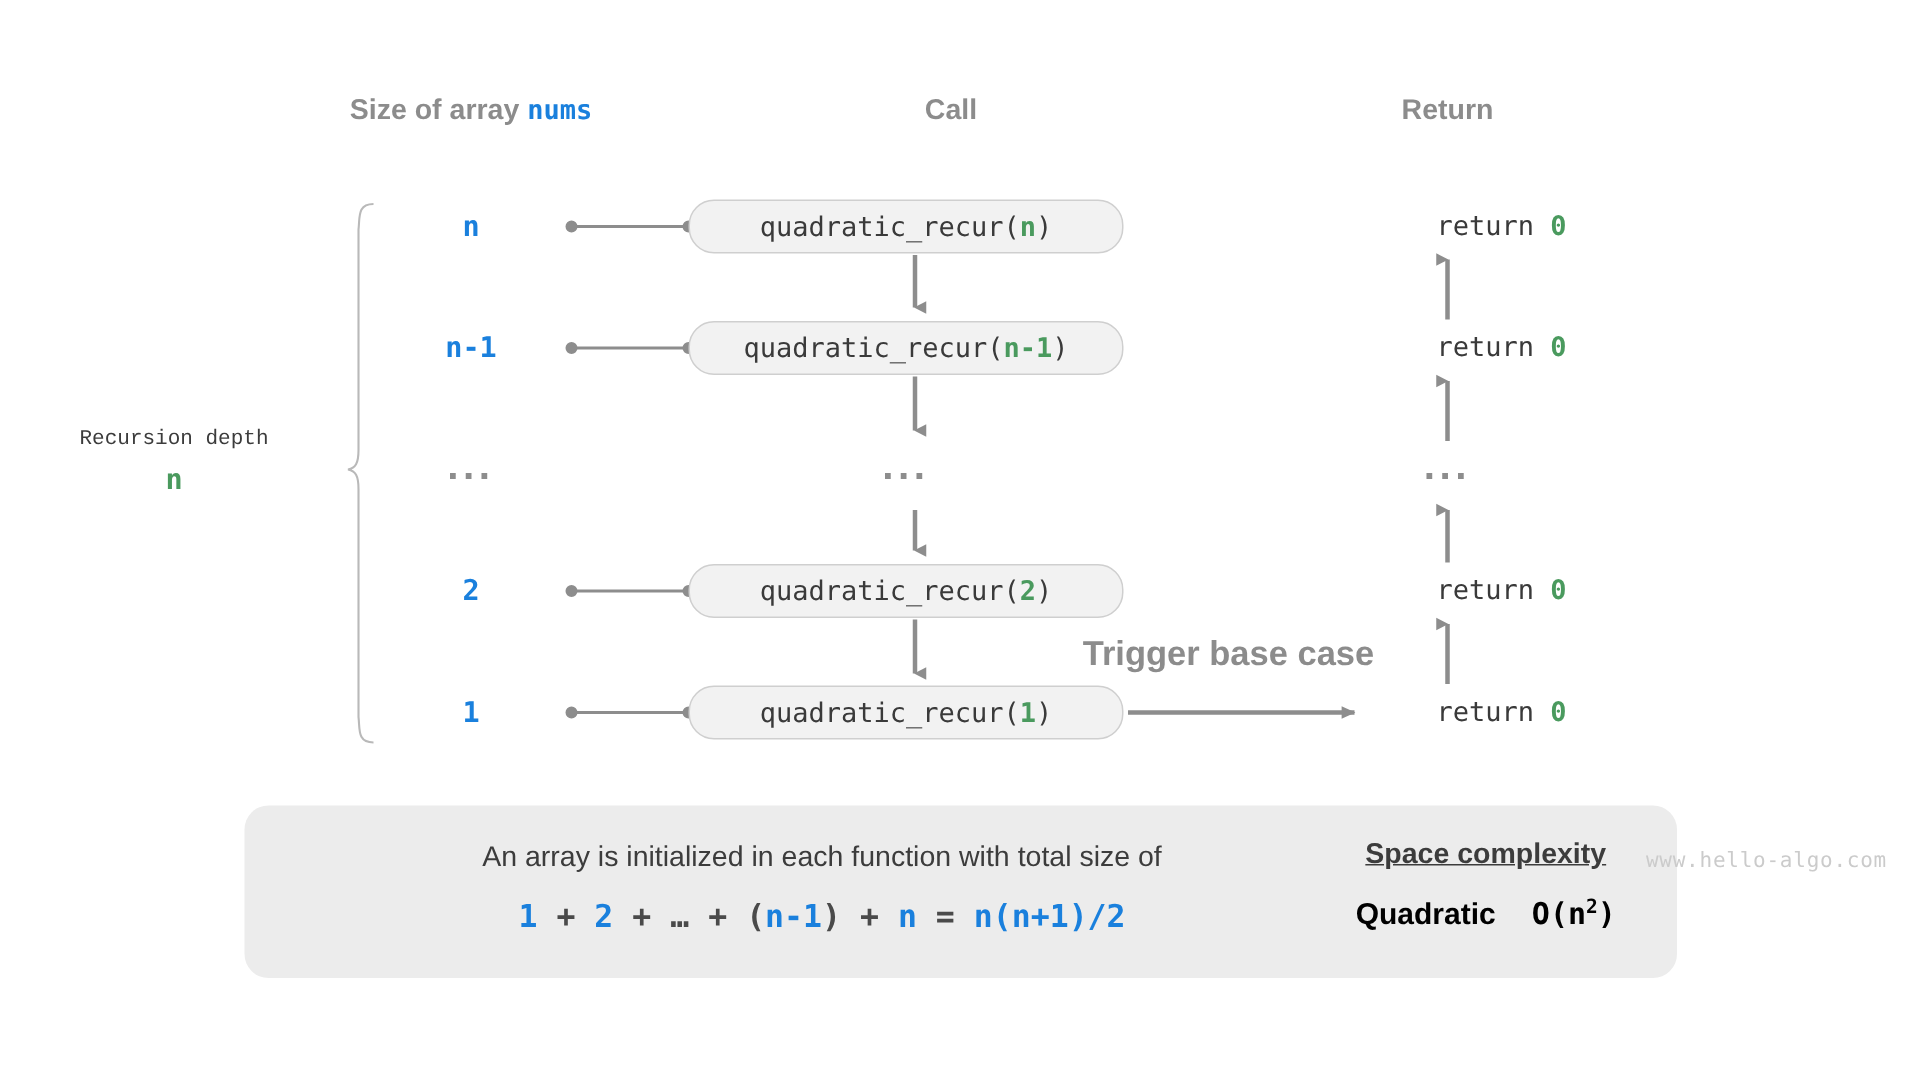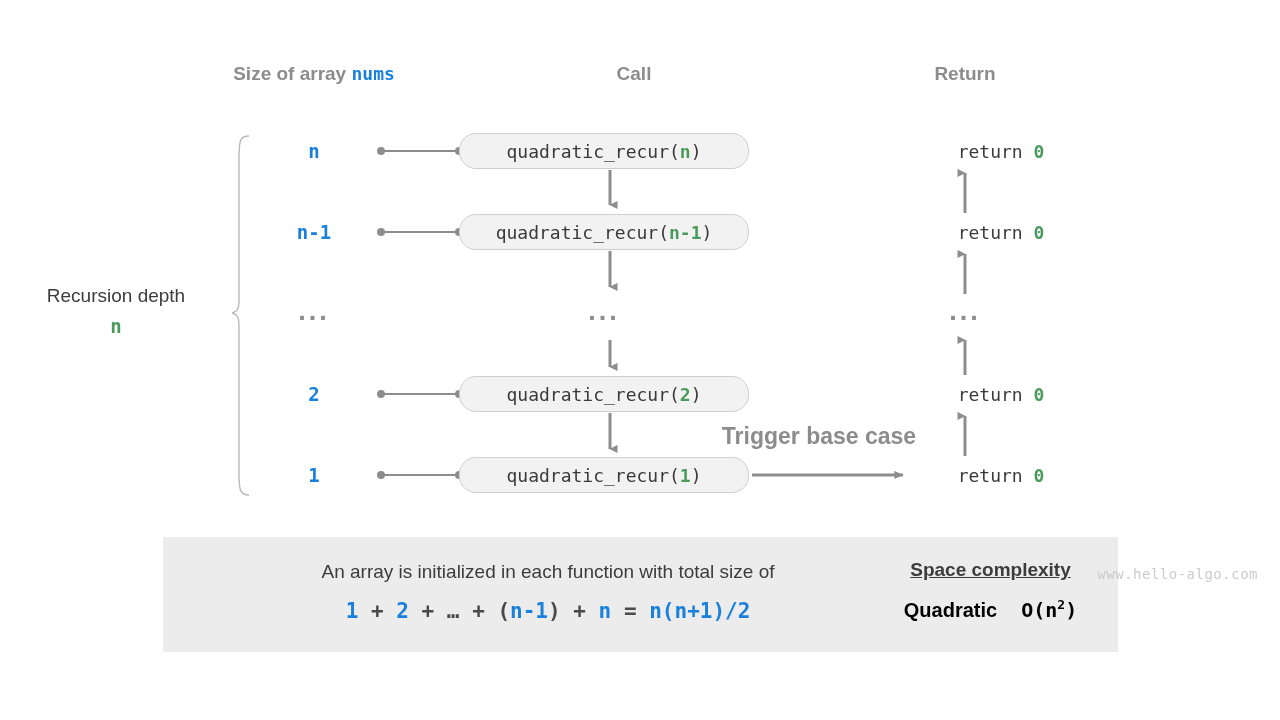--- a/index.html
+++ b/index.html
@@ -45,22 +45,22 @@
 
   
   .depth-label{
     position:absolute;
     text-align:center;
     transform:translateX(-50%);
     white-space:nowrap;
   }
   .depth-label .t1{
     display:block;
-    font-size:19px;color:#3c3c3c;
-    font-family:Liberation Sans, sans-serif;
+    font-size:14px;color:#3c3c3c;
+    font-family:Liberation Mono, monospace;
   }
   .depth-label .t2{
     display:block;margin-top:8px;
     font-family:"DejaVu Sans Mono", monospace;
     font-size:19px;font-weight:bold;color:#4a9a5e;
   }
 
   
   .call-box{
     position:absolute;
@@ -95,21 +95,21 @@
     font-family:"Liberation Sans", sans-serif;
     font-size:23px;font-weight:bold;color:#8c8c8c;
     transform:translate(-50%,-50%);
     white-space:nowrap;
   }
 
   
   .summary{
     position:absolute;
     left:163px;top:537px;width:955px;height:115px;
-    background:#ececec;border-radius:0;
+    background:#ececec;border-radius:16px;
   }
   .sum-line1{
     position:absolute;left:0;top:24px;width:770px;
     text-align:center;
     font-family:"Liberation Sans", sans-serif;
     font-size:19px;color:#3c3c3c;
   }
   .sum-line2{
     position:absolute;left:0;top:62px;width:770px;
     text-align:center;

